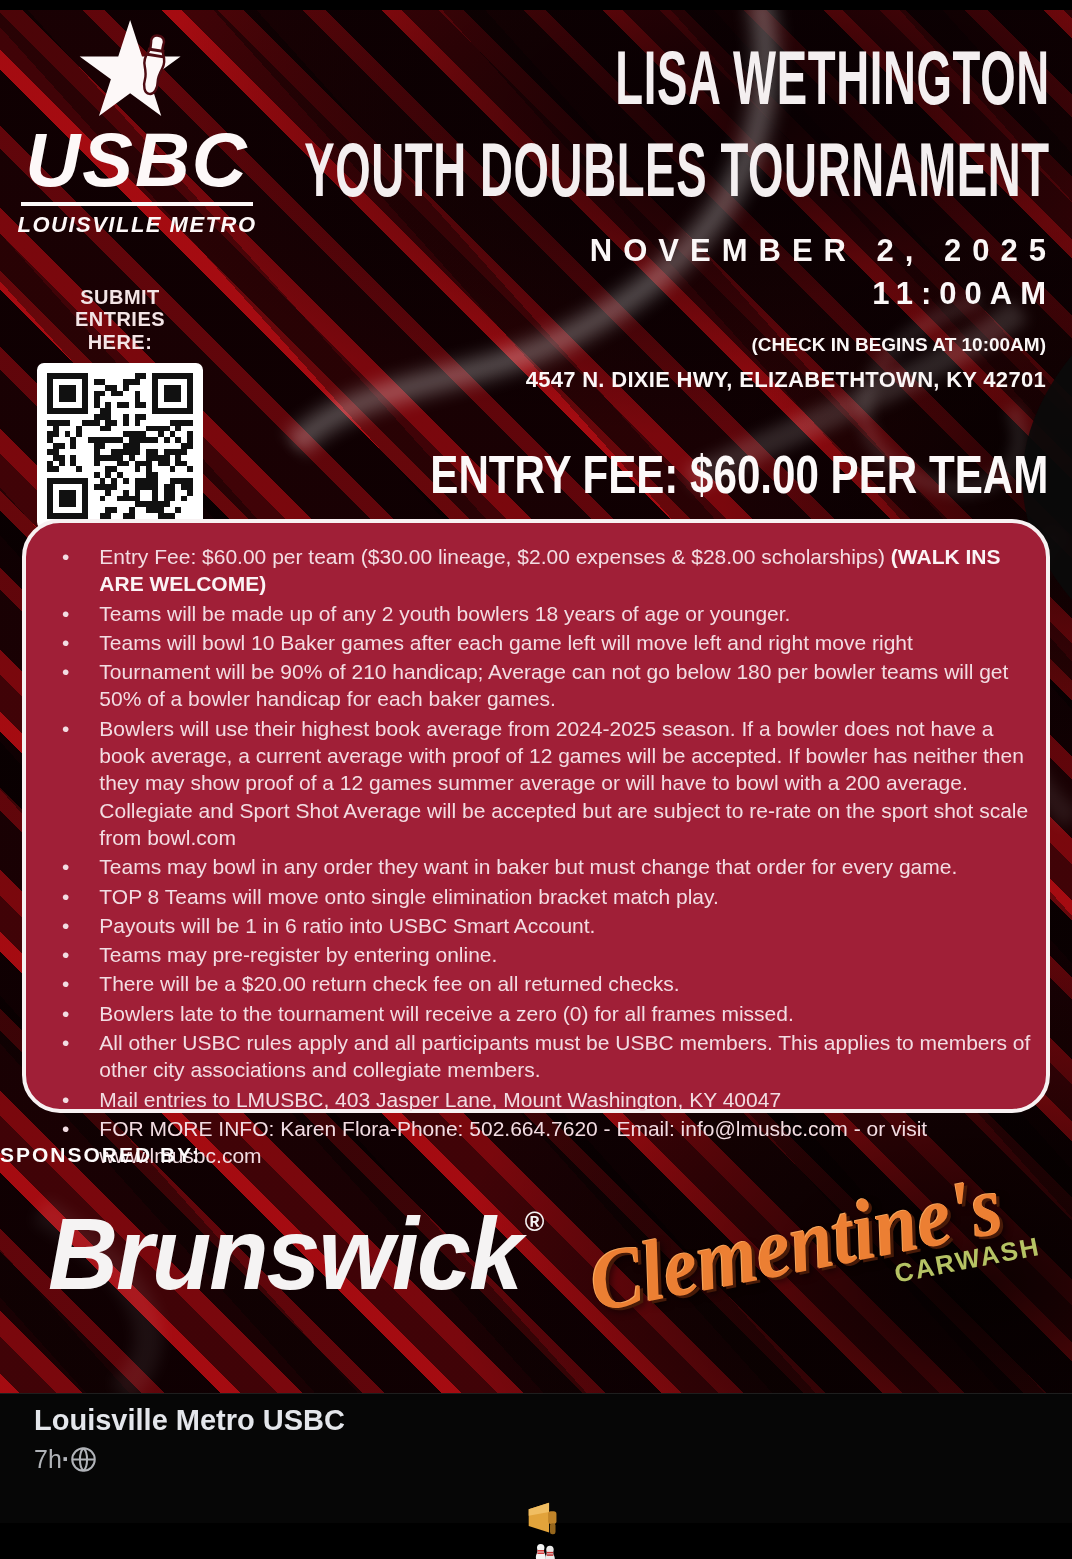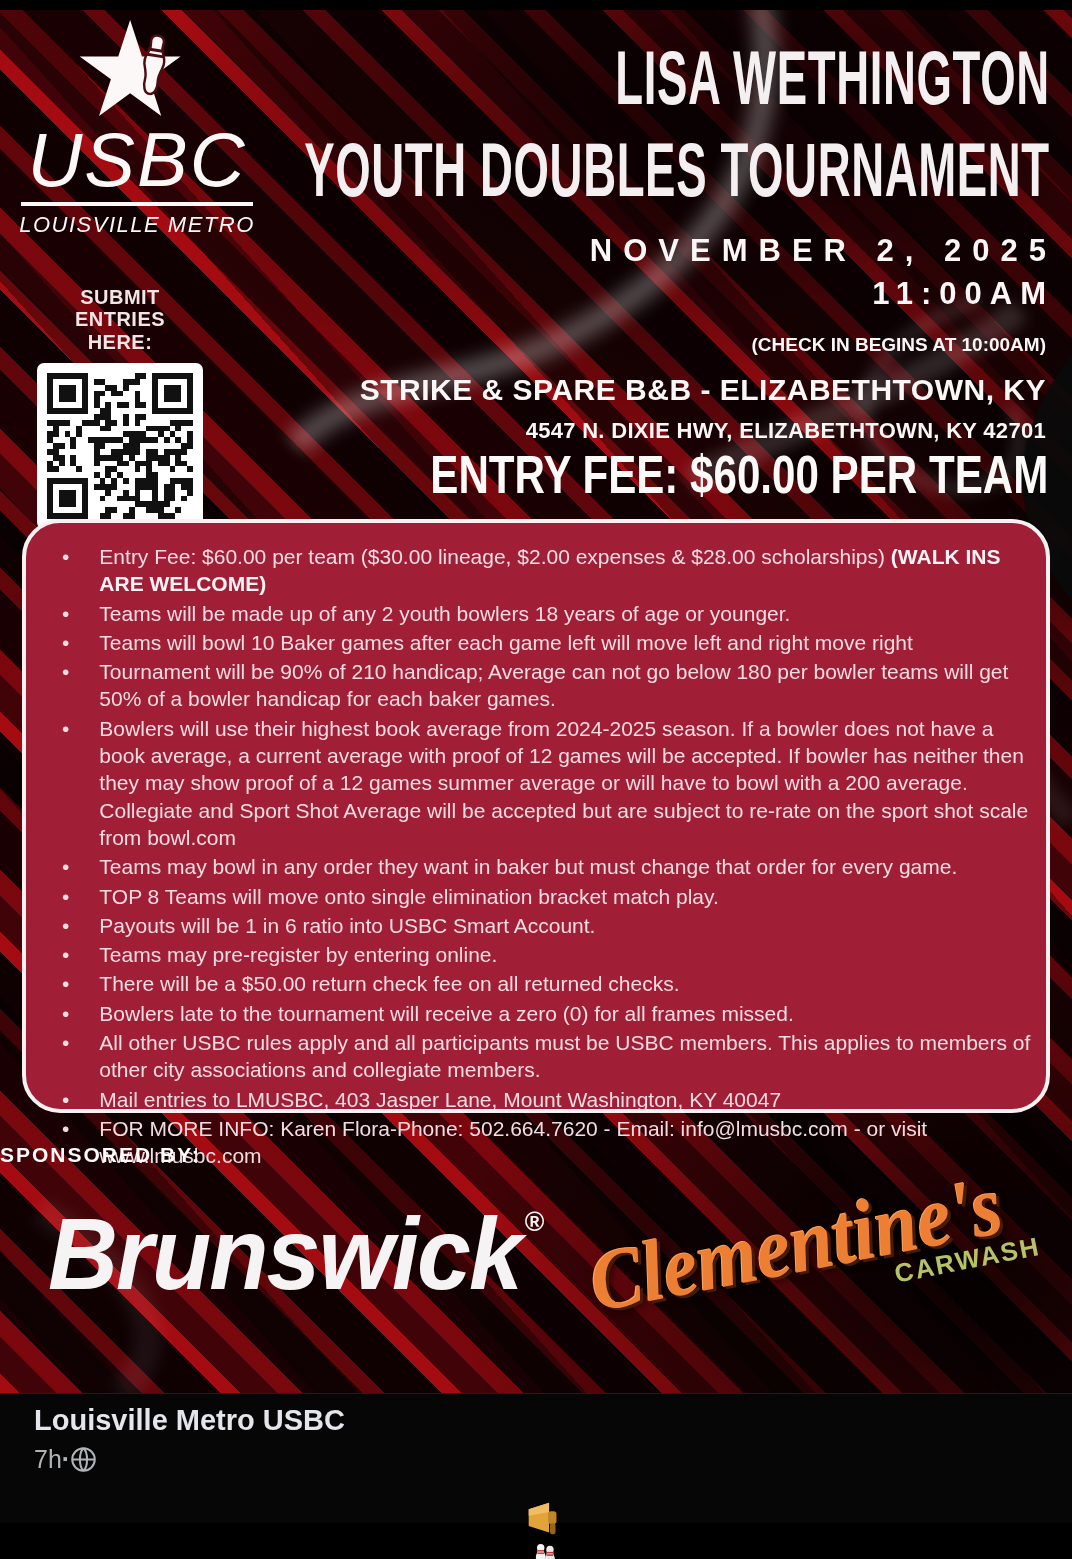--- a/index.html
+++ b/index.html
@@ -17,23 +17,23 @@
       repeating-linear-gradient(45deg,
         rgba(178,12,18,.9) 0 14px, rgba(66,3,7,.92) 14px 40px,
         rgba(136,8,14,.85) 40px 58px, rgba(24,1,3,.94) 58px 100px,
         rgba(104,6,11,.88) 100px 116px, rgba(14,0,2,.95) 116px 156px);
   }
   .smoke{position:absolute;inset:0;pointer-events:none;}
 
   
   .usbc{position:absolute;left:16px;top:8px;width:242px;text-align:center;color:#fdf8f8;}
   .usbc-star{display:block;margin:0 auto;}
-  .usbc-word{font-size:76px;font-weight:normal;font-style:italic;letter-spacing:2px;line-height:1;margin-top:-4px;}
+  .usbc-word{font-size:76px;font-weight:bold;font-style:italic;letter-spacing:2px;line-height:1;margin-top:-4px;}
   .usbc-rule{height:4px;background:#fdf8f8;width:232px;margin:4px auto 6px auto;}
-  .usbc-sub{font-size:22px;font-weight:normal;font-style:italic;letter-spacing:1.5px;}
+  .usbc-sub{font-size:22px;font-weight:bold;font-style:italic;letter-spacing:1.5px;}
 
   
   .title{position:absolute;top:22px;right:22px;text-align:right;color:#f4eff0;}
   .title .line{font-weight:bold;font-size:76px;line-height:92px;white-space:nowrap;
     transform:scaleX(.60);transform-origin:100% 50%;letter-spacing:1px;}
 
   
   .whenwhere{position:absolute;top:223px;right:26px;text-align:right;color:#fbf7f7;}
   .ww-date{font-size:31px;font-weight:bold;letter-spacing:11px;margin-right:-11px;}
   .ww-time{font-size:31px;font-weight:bold;letter-spacing:8px;margin-right:-8px;margin-top:7px;}
@@ -124,21 +124,20 @@
 
     <div class="title">
       <div class="line">LISA WETHINGTON</div>
       <div class="line">YOUTH DOUBLES TOURNAMENT</div>
     </div>
 
     <div class="whenwhere">
       <div class="ww-date">NOVEMBER 2, 2025</div>
       <div class="ww-time">11:00AM</div>
       <div class="ww-checkin">(CHECK IN BEGINS AT 10:00AM)</div>
-      <div class="ww-venue">STRIKE &amp; SPARE B&amp;B - ELIZABETHTOWN, KY</div>
       <div class="ww-address">4547 N. DIXIE HWY, ELIZABETHTOWN, KY 42701</div>
     </div>
 
     <div class="qrblock">
       <div class="qr-label">
         <span>SUBMIT ENTRIES</span><br>
         <span>HERE:</span>
       </div>
       <div class="qr-box">
         <svg id="qr" width="146" height="146" viewBox="0 0 25 25" shape-rendering="crispEdges">
@@ -396,21 +395,21 @@
           <li>
             <span class="dot">•</span>
             <span class="tx">Payouts will be 1 in 6 ratio into USBC Smart Account.</span>
           </li>
           <li>
             <span class="dot">•</span>
             <span class="tx">Teams may pre-register by entering online.</span>
           </li>
           <li>
             <span class="dot">•</span>
-            <span class="tx">There will be a $50.00 return check fee on all returned checks.</span>
+            <span class="tx">There will be a $20.00 return check fee on all returned checks.</span>
           </li>
           <li>
             <span class="dot">•</span>
             <span class="tx">Bowlers late to the tournament will receive a zero (0) for all frames missed.</span>
           </li>
           <li>
             <span class="dot">•</span>
             <span class="tx">All other USBC rules apply and all participants must be USBC members. This applies to members of other city associations and collegiate members.</span>
           </li>
           <li>

